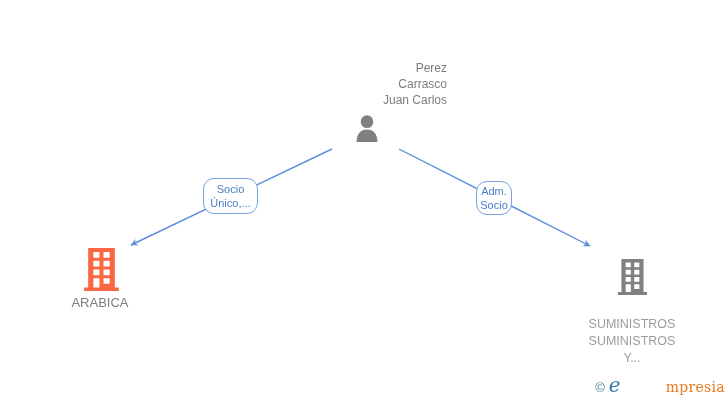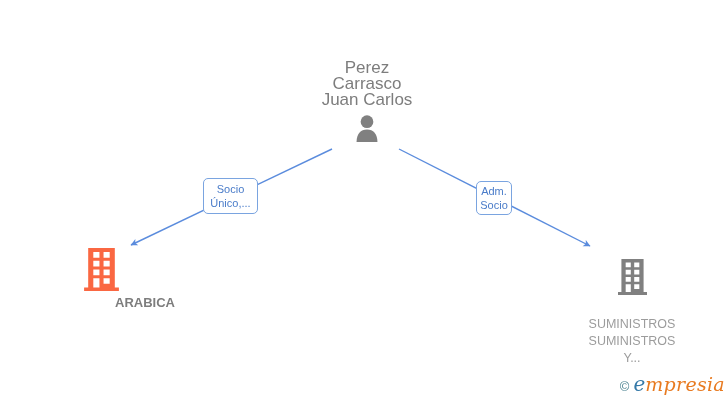--- a/index.html
+++ b/index.html
@@ -6,53 +6,53 @@
   .canvas {
     position:relative; width:728px; height:400px; background:#ffffff;
     font-family:"Liberation Sans", sans-serif; overflow:hidden;
   }
   .edges { position:absolute; left:0; top:0; }
   .edge { stroke:var(--edge-blue); stroke-width:1.4; fill:none; }
   .arrowhead { fill:var(--edge-blue); }
 
   .person-name {
     position:absolute; left:287px; top:60px; width:160px;
-    text-align:center; font-size:17px; line-height:16px; color:var(--text-gray);
+    text-align:right; font-size:12px; line-height:16px; color:var(--text-gray);
   }
   .person-icon-svg { position:absolute; left:353px; top:114px; }
 
   .rel-box {
     position:absolute; box-sizing:border-box; background:#ffffff;
-    border:1.5px solid var(--box-border-blue); border-radius:5px;
+    border:1.5px solid var(--box-border-blue); border-radius:11px;
     color:var(--box-text-blue); font-size:11px; line-height:14px; text-align:center;
     display:flex; flex-direction:column; justify-content:center;
   }
   .rel-box.left  { left:203px; top:178px; width:55px; height:36px; }
   .rel-box.right { left:476px; top:181px; width:36px; height:34px; }
 
   .bldg-left  { position:absolute; left:84px;  top:248px; }
   .bldg-right { position:absolute; left:618px; top:259px; }
 
   .company-label { position:absolute; text-align:center; }
   .company-label.left {
-    left:25px; top:294px; width:150px; font-weight:bold;
-    font-size:13px; line-height:17px; color:var(--text-gray);text-align:right;
+    left:25px; top:294px; width:150px; font-weight:normal;
+    font-size:13px; line-height:17px; color:var(--text-gray);
   }
   .company-label.right {
     left:557px; top:300px; width:150px;
     font-size:12.5px; line-height:17px; color:var(--text-light-gray);margin-top:16px;
   }
 
   .watermark {
     position:absolute; right:3px; bottom:5px;
     display:flex; align-items:baseline;
   }
   .wm-copy  { color:var(--logo-teal); font-size:13px; margin-right:4px; }
   .wm-e     { color:var(--logo-blue); font-family:"DejaVu Serif", serif; font-style:italic; font-size:20px; line-height:20px; }
-  .wm-rest  { color:var(--logo-orange); font-family:"DejaVu Serif", serif; font-style:italic; font-size:19px; letter-spacing:0.3px; }
+  .wm-rest  { color:var(--logo-orange); font-family:"DejaVu Serif", serif; font-size:14px; letter-spacing:0.3px;margin-left:45px; }
 </style>
 </head>
 <body>
 
 <div class="canvas">
 
   <svg class="edges" width="728" height="400" viewBox="0 0 728 400">
     <defs>
       <marker id="ah" markerWidth="10" markerHeight="10" refX="6.5" refY="3.5" orient="auto" markerUnits="userSpaceOnUse">
         <path class="arrowhead" d="M0 0 L7 3.5 L0 7 L1.8 3.5 Z"></path>

